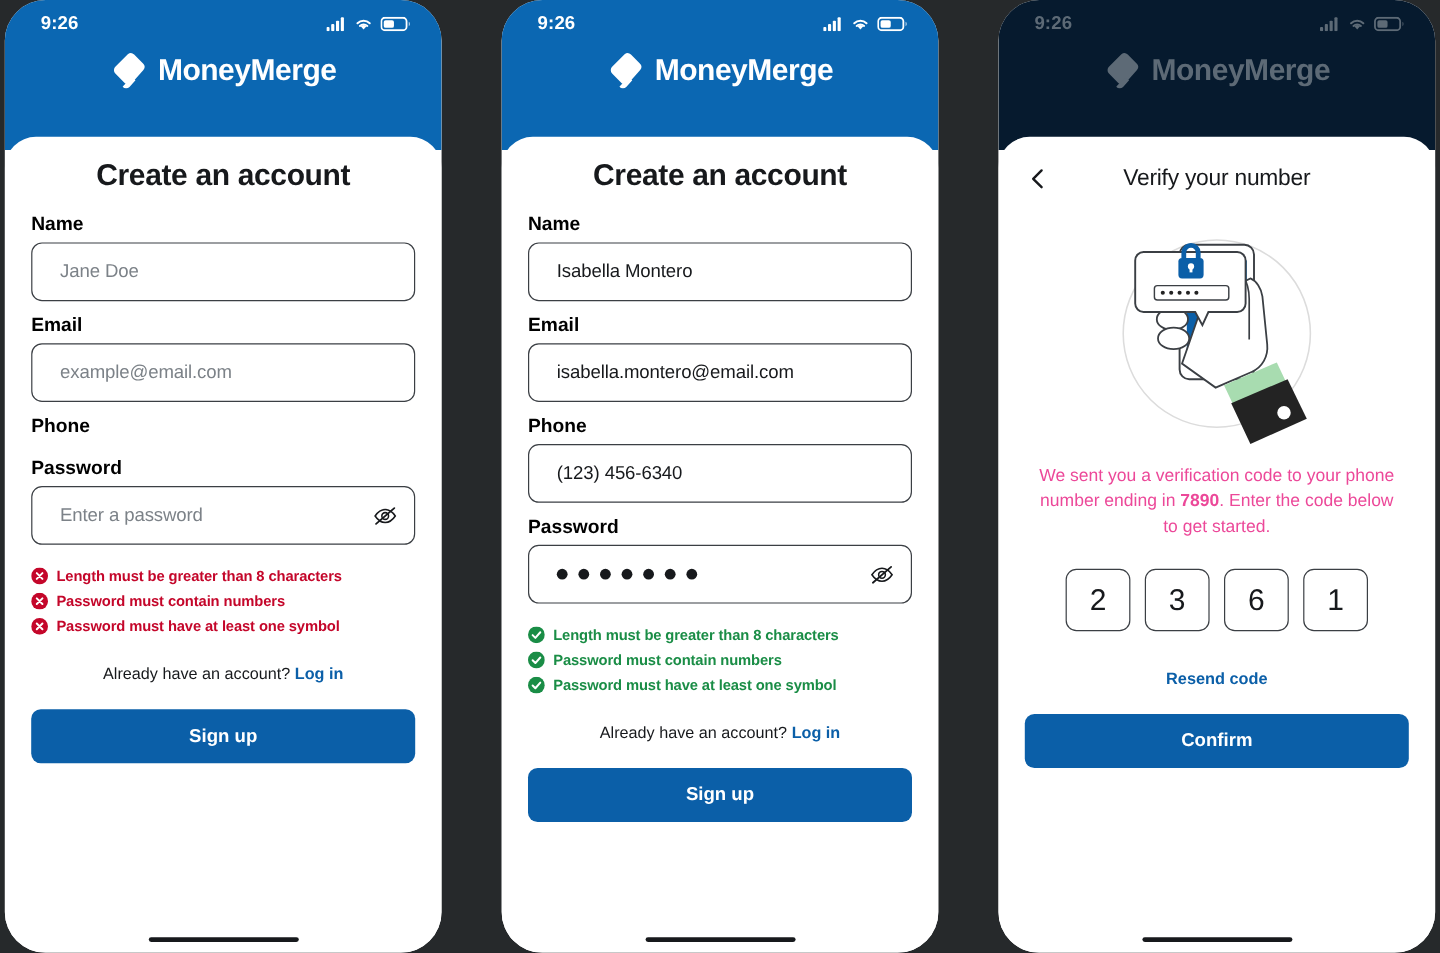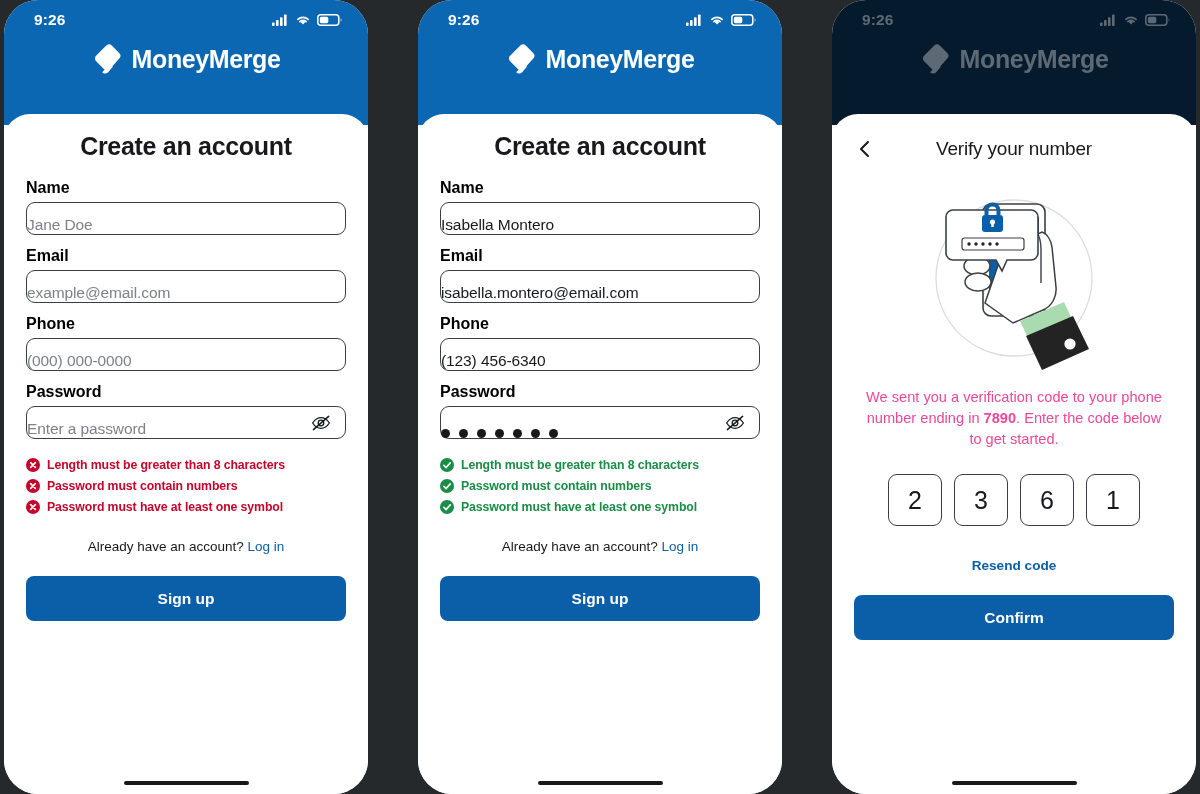--- a/index.html
+++ b/index.html
@@ -99,26 +99,26 @@
 
   
   .field { margin-bottom: 12px; }
   .field-label {
     font-size: 16px;
     font-weight: bold;
     color: #000000;
     margin-bottom: 5px;
   }
   .input-box {
-    height: 33px;
+    height: 49px;
     border: 1.6px solid #3b3f44;
     border-radius: 9px;
     display: flex;
-    align-items: flex-end;
-    padding: 0 0;
+    align-items: center;
+    padding: 0 23px;
     background: #ffffff;
     position: relative;
   }
   .input-text {
     font-size: 15.5px;
     color: #17191c;
     letter-spacing: -0.1px;
   }
   .input-text.placeholder { color: #7c8288; }
   .eye-btn {
@@ -158,21 +158,21 @@
 
   
   .login-line {
     text-align: center;
     font-size: 13.5px;
     color: #17191c;
     margin-top: 18px;
   }
   .login-link {
     color: #0b5fa8;
-    font-weight: normal;
+    font-weight: bold;
     text-decoration: none;
   }
   .cta {
     height: 45px;
     background: #0b5fa8;
     border-radius: 8px;
     color: #ffffff;
     font-size: 15.5px;
     font-weight: bold;
     display: flex;
@@ -302,23 +302,20 @@
 
       <div class="field">
         <div class="field-label">Email</div>
         <div class="input-box">
           <span class="input-text placeholder">example@email.com</span>
         </div>
       </div>
 
       <div class="field">
         <div class="field-label">Phone</div>
-        <div class="input-box">
-          <span class="input-text placeholder">(000) 000-0000</span>
-        </div>
       </div>
 
       <div class="field">
         <div class="field-label">Password</div>
         <div class="input-box">
           <span class="input-text placeholder">Enter a password</span>
           <span class="eye-btn">
             <svg width="22" height="22" viewBox="0 0 22 22">
               <path d="M2.6 11 C5 7.4 8 5.6 11 5.6 c3 0 6 1.8 8.4 5.4 c-2.4 3.6 -5.4 5.4 -8.4 5.4 c-3 0 -6 -1.8 -8.4 -5.4 Z" stroke="#17191c" stroke-width="1.3" fill="none"></path>
               <circle cx="11" cy="11" r="2.8" stroke="#17191c" stroke-width="1.3" fill="none"></circle>

